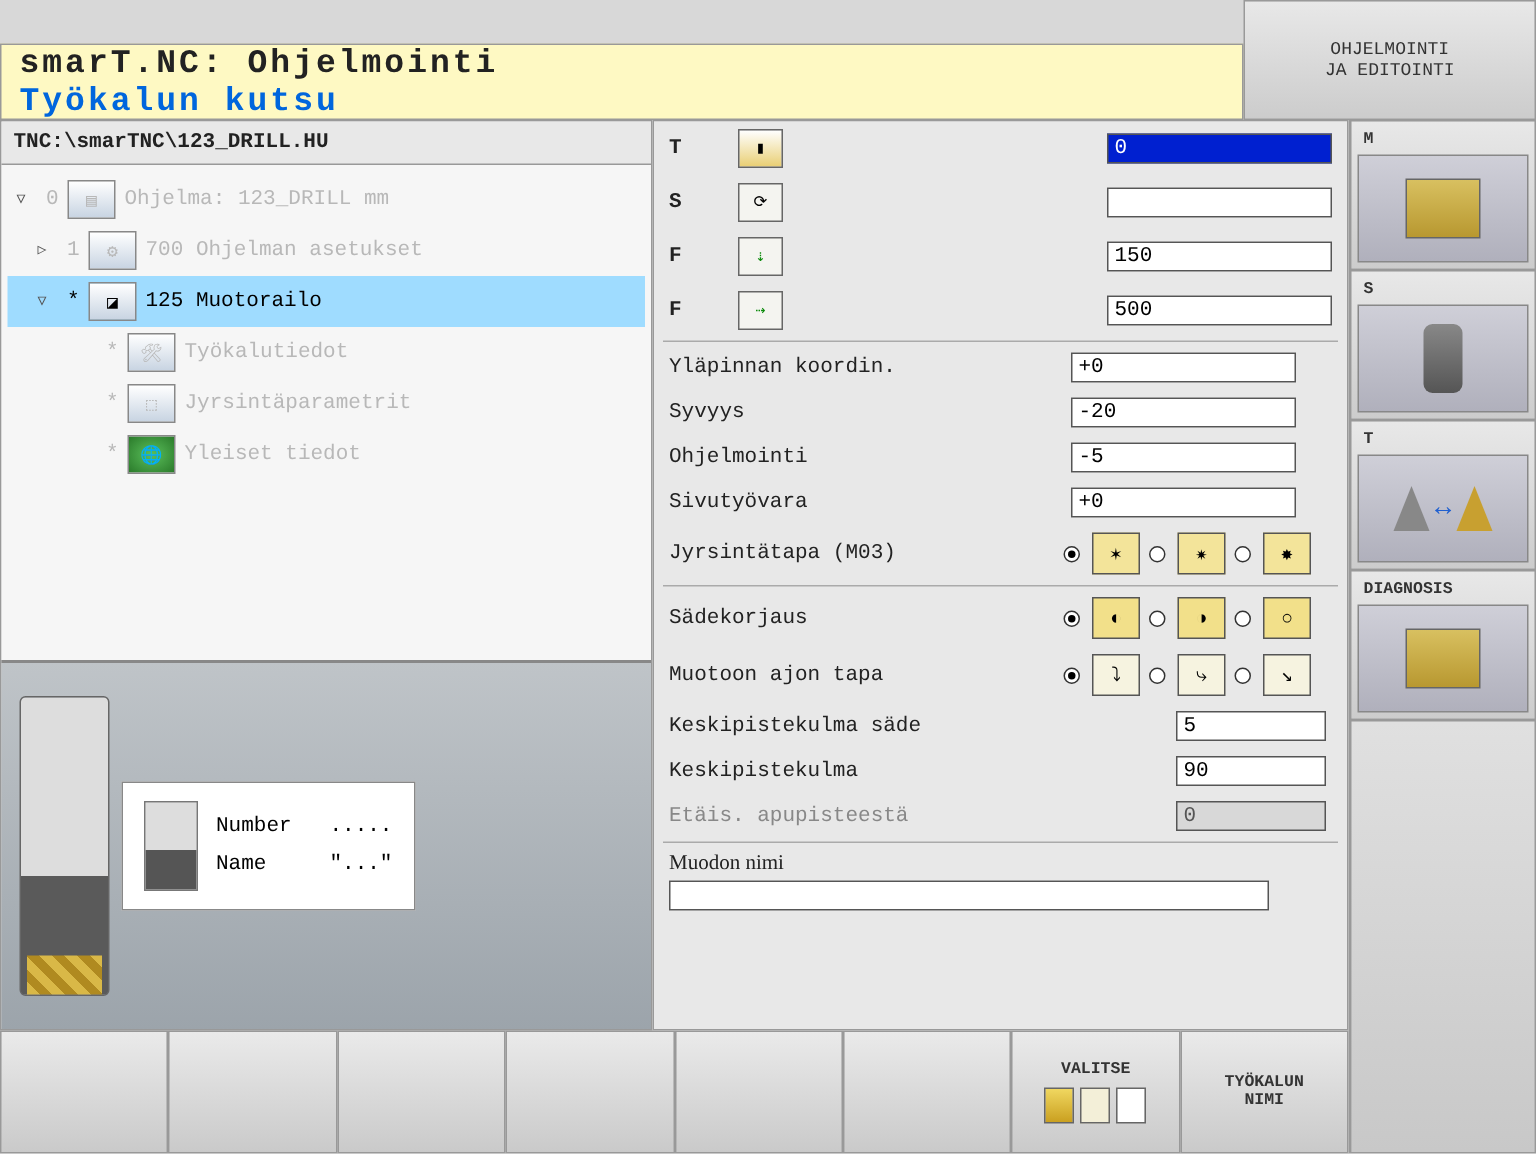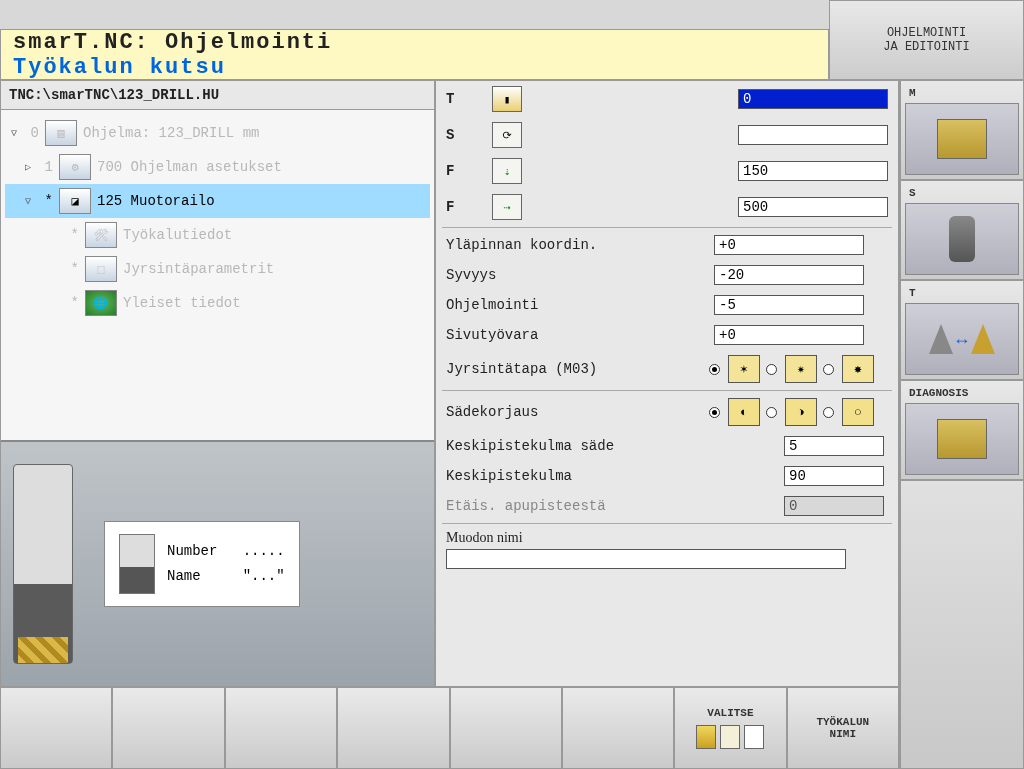--- a/index.html
+++ b/index.html
@@ -88,21 +88,21 @@
     border: 1px solid #888;
     display: inline-flex; align-items: center; justify-content: center;
     font-size: 12px;
   }
   .preview-panel {
     flex: 1;
     background: linear-gradient(#bfc4c8,#9ca4ab);
     border-top: 2px solid #888;
     display: flex;
     align-items: center;
-    gap: 31px;
+    gap: 8px;
     padding: 8px 12px;
   }
   .tool-img {
     width: 60px; height: 200px;
     background: linear-gradient(to bottom, #ddd 0%, #ddd 60%, #5a5a5a 60%, #5a5a5a 100%);
     border: 1px solid #666;
     border-radius: 4px;
     position: relative;
   }
   .tool-img::after{
@@ -366,20 +366,31 @@
             <div class="radios">
               <span class="rad on"></span>
                 <span class="radio-ico" style="background:#f2e08a">◐</span>
               <span class="rad"></span>
                 <span class="radio-ico" style="background:#f2e08a">◑</span>
               <span class="rad"></span>
                 <span class="radio-ico" style="background:#f2e08a">○</span>
             </div>
           </div>
           <div class="field-row">
+            <span class="fld-label fld-label-med">Muotoon ajon tapa</span>
+            <div class="radios">
+              <span class="rad on"></span>
+                <span class="radio-ico">⤵</span>
+              <span class="rad"></span>
+                <span class="radio-ico">⤷</span>
+              <span class="rad"></span>
+                <span class="radio-ico">↘</span>
+            </div>
+          </div>
+          <div class="field-row">
             <span class="fld-label" style="flex:0 0 330px;font-weight:normal">Keskipistekulma säde</span>
             <input class="fld-input sm" value="5" style="">
           </div>
           <div class="field-row">
             <span class="fld-label" style="flex:0 0 330px;font-weight:normal">Keskipistekulma</span>
             <input class="fld-input sm" value="90" style="">
           </div>
           <div class="field-row">
             <span class="fld-label" style="flex:0 0 330px;font-weight:normal;color:#888">Etäis. apupisteestä</span>
             <input class="fld-input sm dis" value="0" style="">

